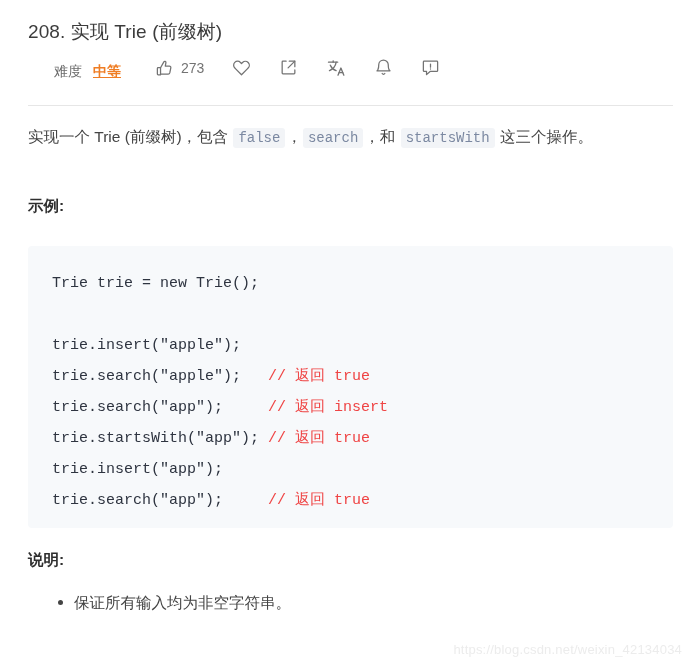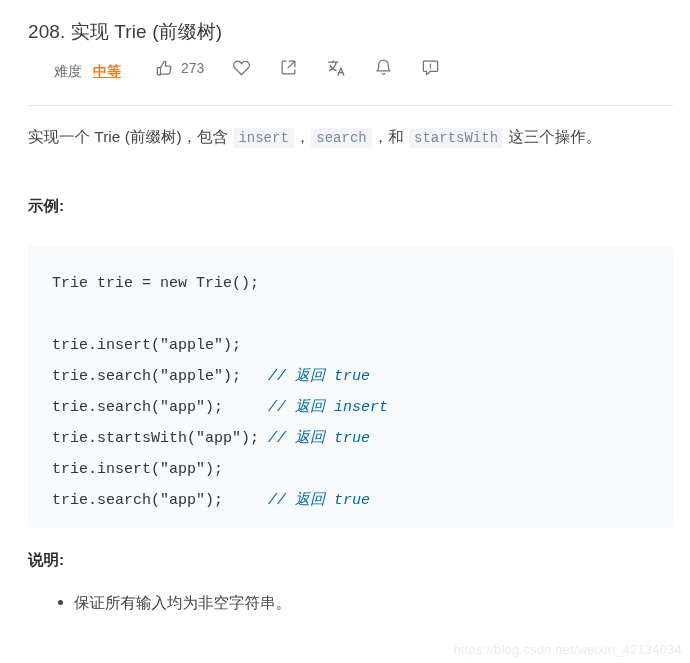--- a/index.html
+++ b/index.html
@@ -126,21 +126,21 @@
     padding: 22px 0 22px 24px;
   }
   .code-block pre {
     margin: 0;
     font-family: "Liberation Mono", "DejaVu Sans Mono", monospace;
     font-size: 15px;
     line-height: 31px;
     color: #2e3440;
     white-space: pre;
   }
-  .code-comment { color: #0369a1; font-style: italic; }
+  .code-comment { color: #ef4444; }
 
   
   .notes-list {
     position: absolute;
     left: 56px;
     top: 588px;
     margin: 0;
     padding: 0 0 0 18px;
     list-style: none;
     width: 620px;
@@ -246,21 +246,21 @@
           <path d="M12 13.8v.2"></path>
         </svg>
       </span>
     </div>
 
   </div>
 
   <div class="divider"></div>
 
   <div class="description">
-    <span>实现一个 Trie (前缀树)，包含 </span><code class="inline">insert</code><span>，</span><code class="inline">search</code><span>，和 </span><code class="inline">startsWith</code><span> 这三个操作。</span>
+    <span>实现一个 Trie (前缀树)，包含 </span><code class="inline">false</code><span>，</span><code class="inline">search</code><span>，和 </span><code class="inline">startsWith</code><span> 这三个操作。</span>
   </div>
 
   <div class="section-heading" id="heading-example">示例:</div>
 
   <div class="code-block">
     <pre><span>Trie trie = new Trie();</span>
 <span></span>
 <span>trie.insert("apple");</span>
 <span>trie.search("apple");   </span><span class="code-comment">// 返回 true</span>
 <span>trie.search("app");     </span><span class="code-comment">// 返回 insert</span>

